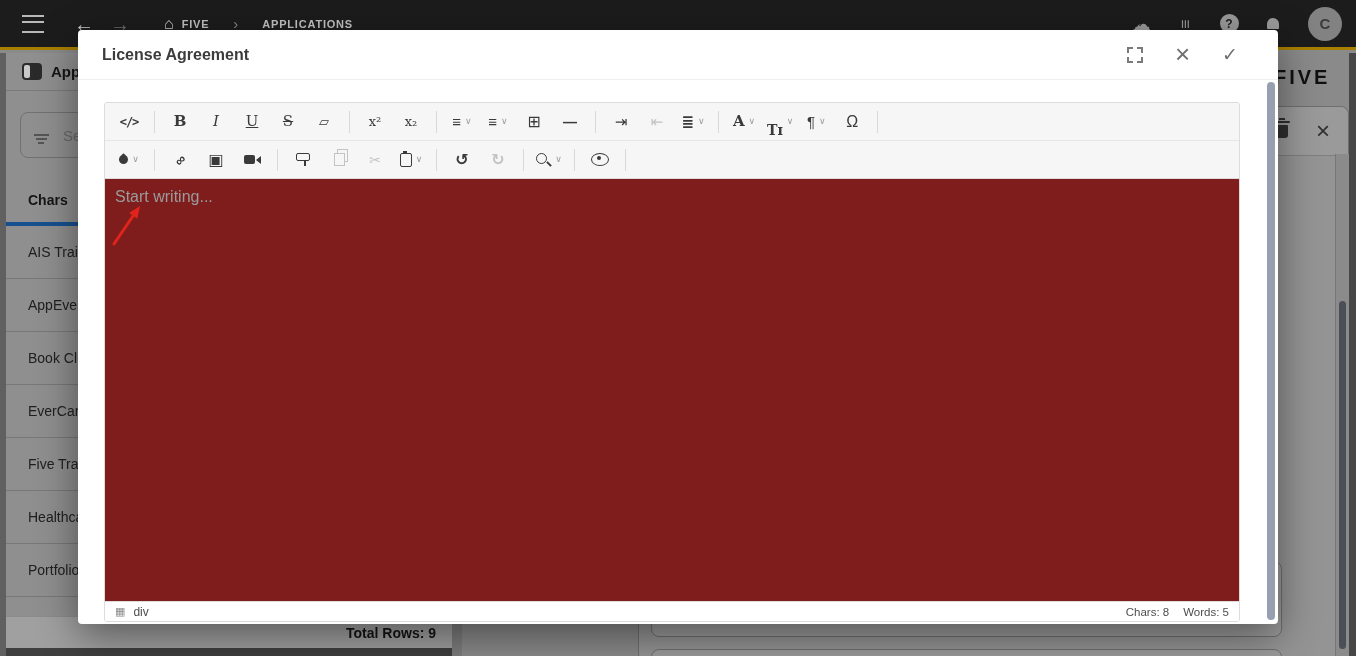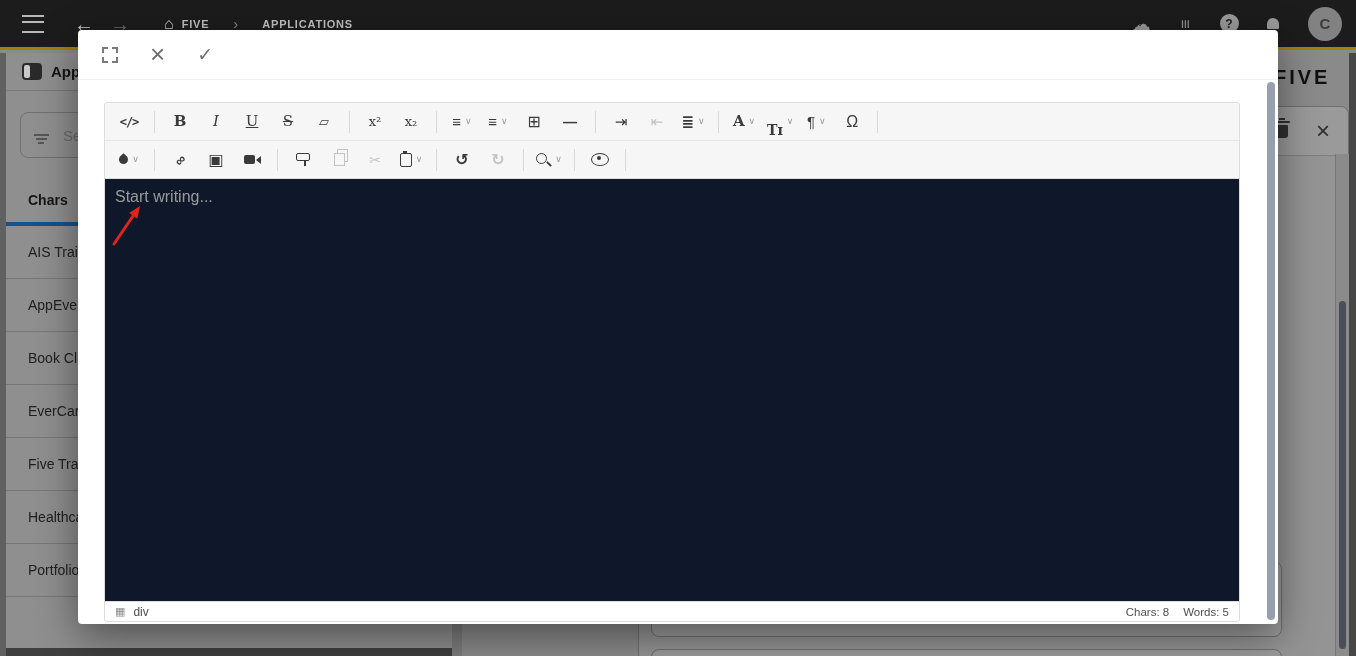--- a/index.html
+++ b/index.html
@@ -121,21 +121,21 @@
   .g-format-painter::after{content:"";position:absolute;left:7px;top:6px;width:2px;height:6px;background:currentColor;}
   .g-copy{width:9px;height:11px;border:1.6px solid currentColor;background:#f6f6f6;position:relative;}
   .g-copy::before{content:"";position:absolute;left:2px;top:-5px;width:9px;height:11px;border:1.6px solid currentColor;z-index:-1;}
   .g-paste{width:10px;height:12px;border:1.6px solid currentColor;border-radius:2px;position:relative;}
   .g-paste::before{content:"";position:absolute;left:2px;top:-3px;width:4px;height:3px;background:currentColor;}
   .g-search{width:9px;height:9px;border:1.6px solid currentColor;border-radius:50%;position:relative;margin:0 4px 3px 0;}
   .g-search::after{content:"";position:absolute;right:-4px;bottom:-4px;width:2px;height:6px;background:currentColor;transform:rotate(-45deg);}
   .g-preview{width:16px;height:11px;border:1.6px solid currentColor;border-radius:50%;position:relative;}
   .g-preview::after{content:"";position:absolute;left:4.5px;top:2px;width:4px;height:4px;border-radius:50%;background:currentColor;}
 
-  .editor-body{flex:1;position:relative;background:#0f172a;cursor:text;}
+  .editor-body{flex:1;position:relative;background:#7f1d1d;cursor:text;}
   .placeholder{position:absolute;left:10px;top:9px;font-size:16px;color:#9b9b9b;}
   .annot{position:absolute;left:3px;top:21px;width:38px;height:48px;}
   .annot line{stroke:var(--annotation-red,#e0241b);stroke-width:3;stroke-linecap:round;}
   .annot polygon{fill:var(--annotation-red,#e0241b);}
   .statusbar{height:19px;flex:0 0 19px;border-top:1px solid #ddd;background:#fff;display:flex;align-items:center;
              justify-content:space-between;padding:0 10px;}
   .sb-left{display:flex;align-items:center;gap:8px;font-size:12px;color:#4e4e4e;}
   .tag-grid{font-size:11px;color:#8e8e8e;}
   .sb-right{display:flex;align-items:center;gap:14px;font-size:11.5px;color:#4e4e4e;}
   .modal-scrollthumb{position:absolute;right:3px;top:52px;bottom:4px;width:8px;border-radius:4px;
@@ -188,20 +188,23 @@
       <div class="thead-accent"></div>
       <div class="tbody">
           <div class="app-row">AIS Train</div>
           <div class="app-row">AppEver</div>
           <div class="app-row">Book Clu</div>
           <div class="app-row">EverCar</div>
           <div class="app-row">Five Trac</div>
           <div class="app-row">Healthca</div>
           <div class="app-row">Portfolio</div>
         </div>
+      <div class="tfoot">
+        <span>Total Rows: 9</span>
+      </div>
       <div class="panel-bottom-strip"></div>
     </aside>
 
     <div class="panel-divider"></div>
 
     <section class="main-panel">
       <div class="five-logo">FIVE</div>
       <div class="detail-card">
         <div class="card-head">
           <span class="trash-icon"></span>
@@ -212,20 +215,21 @@
       </div>
       <div class="scroll-track">
         <div class="scroll-thumb"></div>
       </div>
       <div class="edge-strip"></div>
     </section>
   </div>
 
   <div class="modal">
     <div class="modal-head">
+      <h1 class="modal-title">License Agreement</h1>
       <div class="modal-actions">
         <span class="fs-icon"></span>
         <span class="close-x">×</span>
         <span class="confirm-check">✓</span>
       </div>
     </div>
 
     <div class="editor">
       <div class="tb-row r1">
           <button class="tb-btn">

